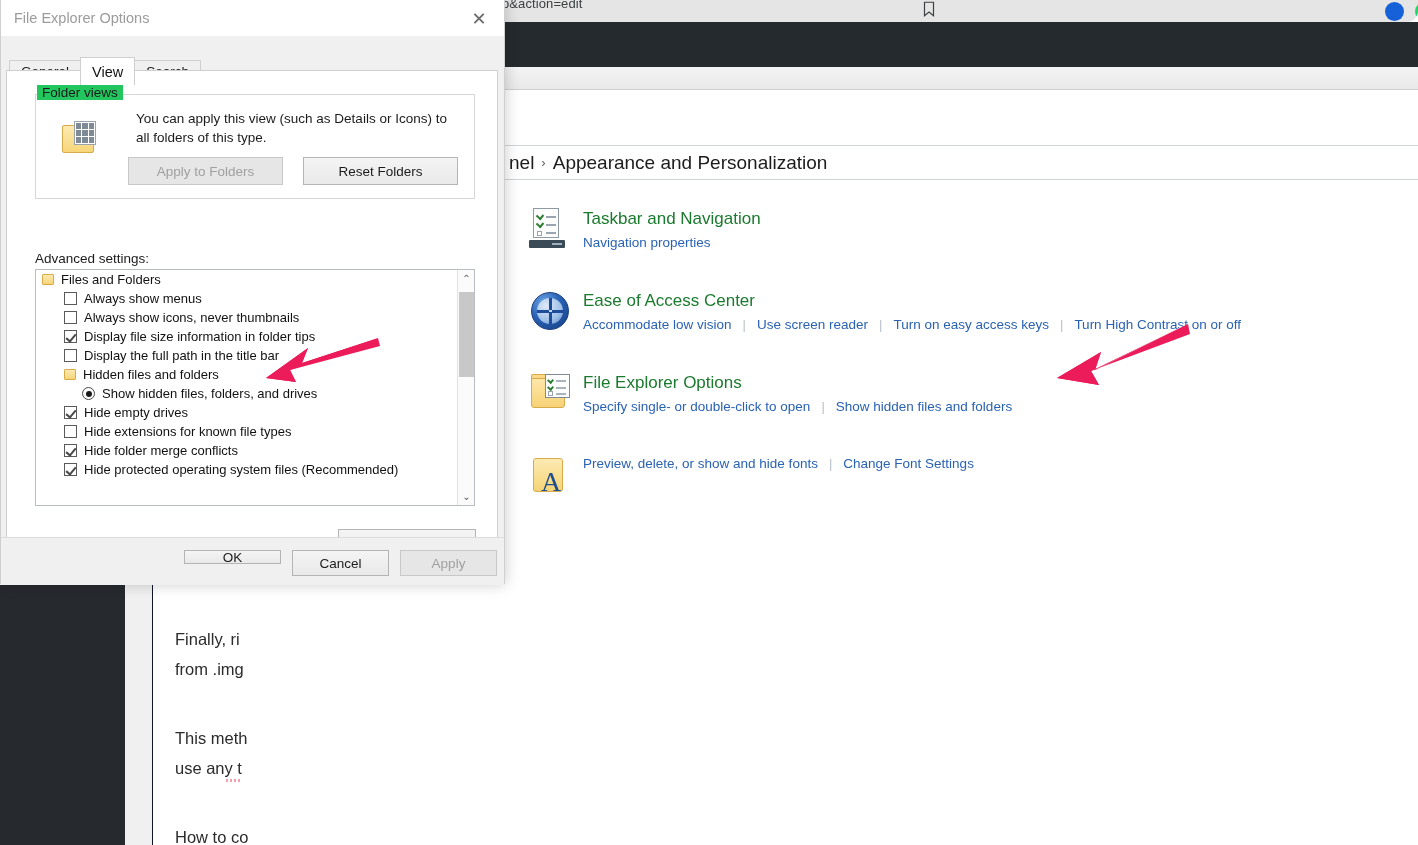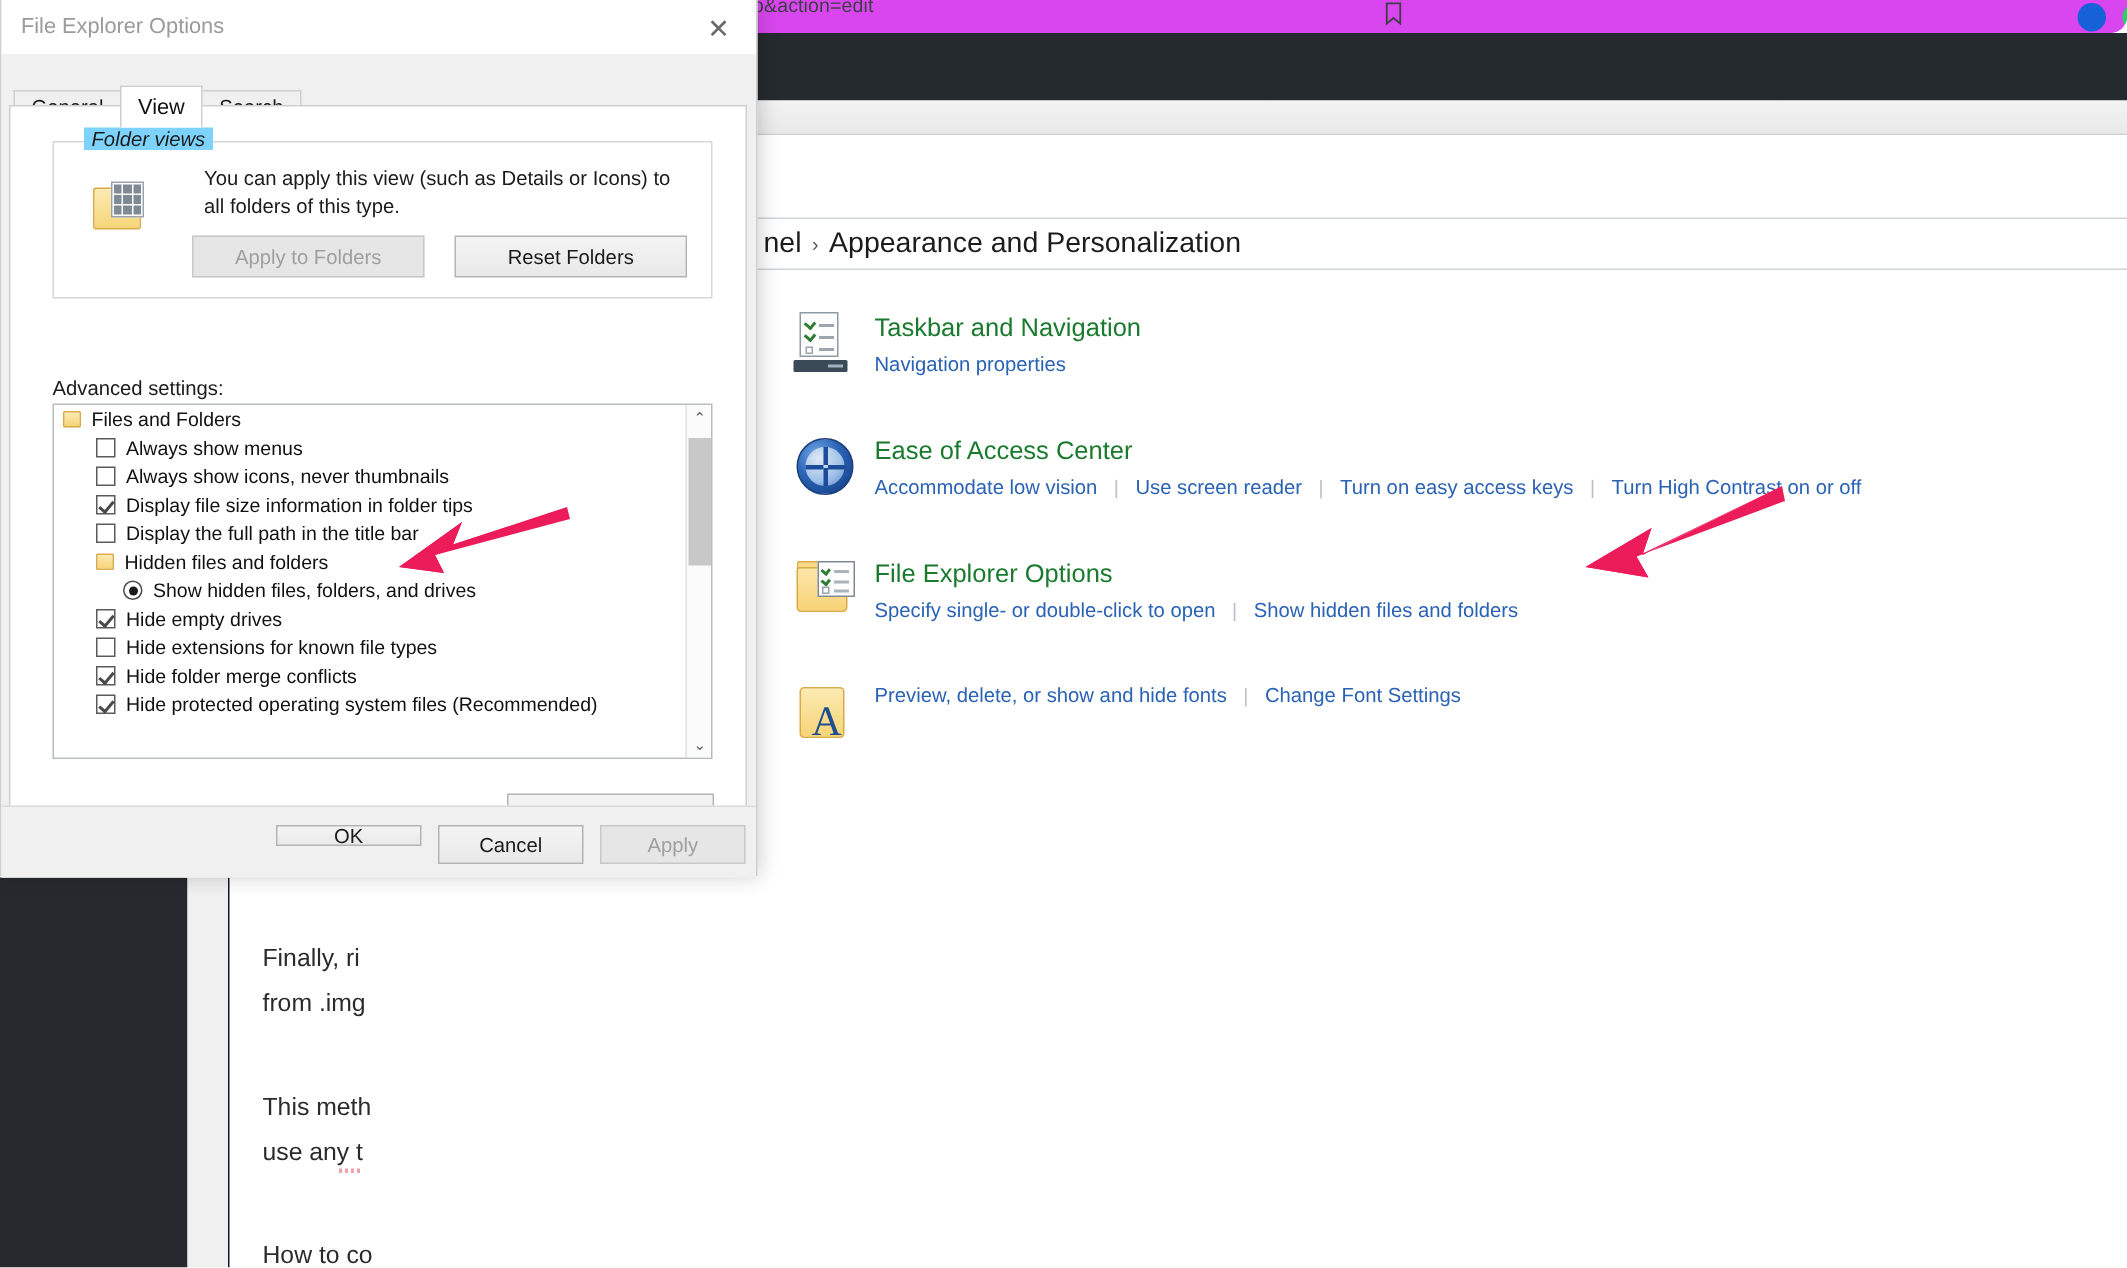--- a/index.html
+++ b/index.html
@@ -8,21 +8,21 @@
     width: 1418px; height: 845px;
     overflow: hidden;
     font-family: "Liberation Sans", sans-serif;
     background: #ffffff;
   }
   #root { position: relative; width: 1418px; height: 845px; background: #ffffff; }
 
   
   .browser-omni {
     position: absolute; left: 430px; top: 0; width: 988px; height: 22px;
-    background: #d946ef;
+    background: #e5e5e5;
     border-bottom-left-radius: 11px; border-bottom-right-radius: 11px;
     overflow: hidden;
   }
   .omni-url {
     position: absolute; left: 72px; top: -4px;
     font-size: 13px; color: #3c4043; letter-spacing: .1px;
     white-space: nowrap;
   }
   .omni-star {
     position: absolute; left: 490px; top: 0px; width: 18px; height: 20px;
@@ -205,22 +205,22 @@
   .tabpanel {
     position: absolute; left: 5px; top: 34px; width: 492px; height: 500px;
     background: #ffffff; border: 1px solid #cfcfcf;
   }
 
   .groupbox {
     position: absolute; left: 28px; top: 23px; width: 440px; height: 105px;
     border: 1px solid #d7d7d7;
   }
   .groupbox-legend {
-    position: absolute; left: 20px; top: -10px; background: #7dd3fc; padding: 0 5px;
-    font-size: 13.5px; color: #1b1b1b; font-style: italic;
+    position: absolute; left: 1px; top: -10px; background: #22c55e; padding: 0 5px;
+    font-size: 13.5px; color: #1b1b1b;
   }
   .fv-icon {
     position: absolute; left: 26px; top: 26px; width: 38px; height: 36px;
   }
   .fv-icon .fold {
     position:absolute; left:0; top:4px; width:32px; height:28px;
     background: linear-gradient(#fdeab3,#f7d679); border:1px solid #d8ab49; border-radius:2px;
   }
   .fv-icon .grid {
     position:absolute; left:12px; top:0px; width:22px; height:24px;

